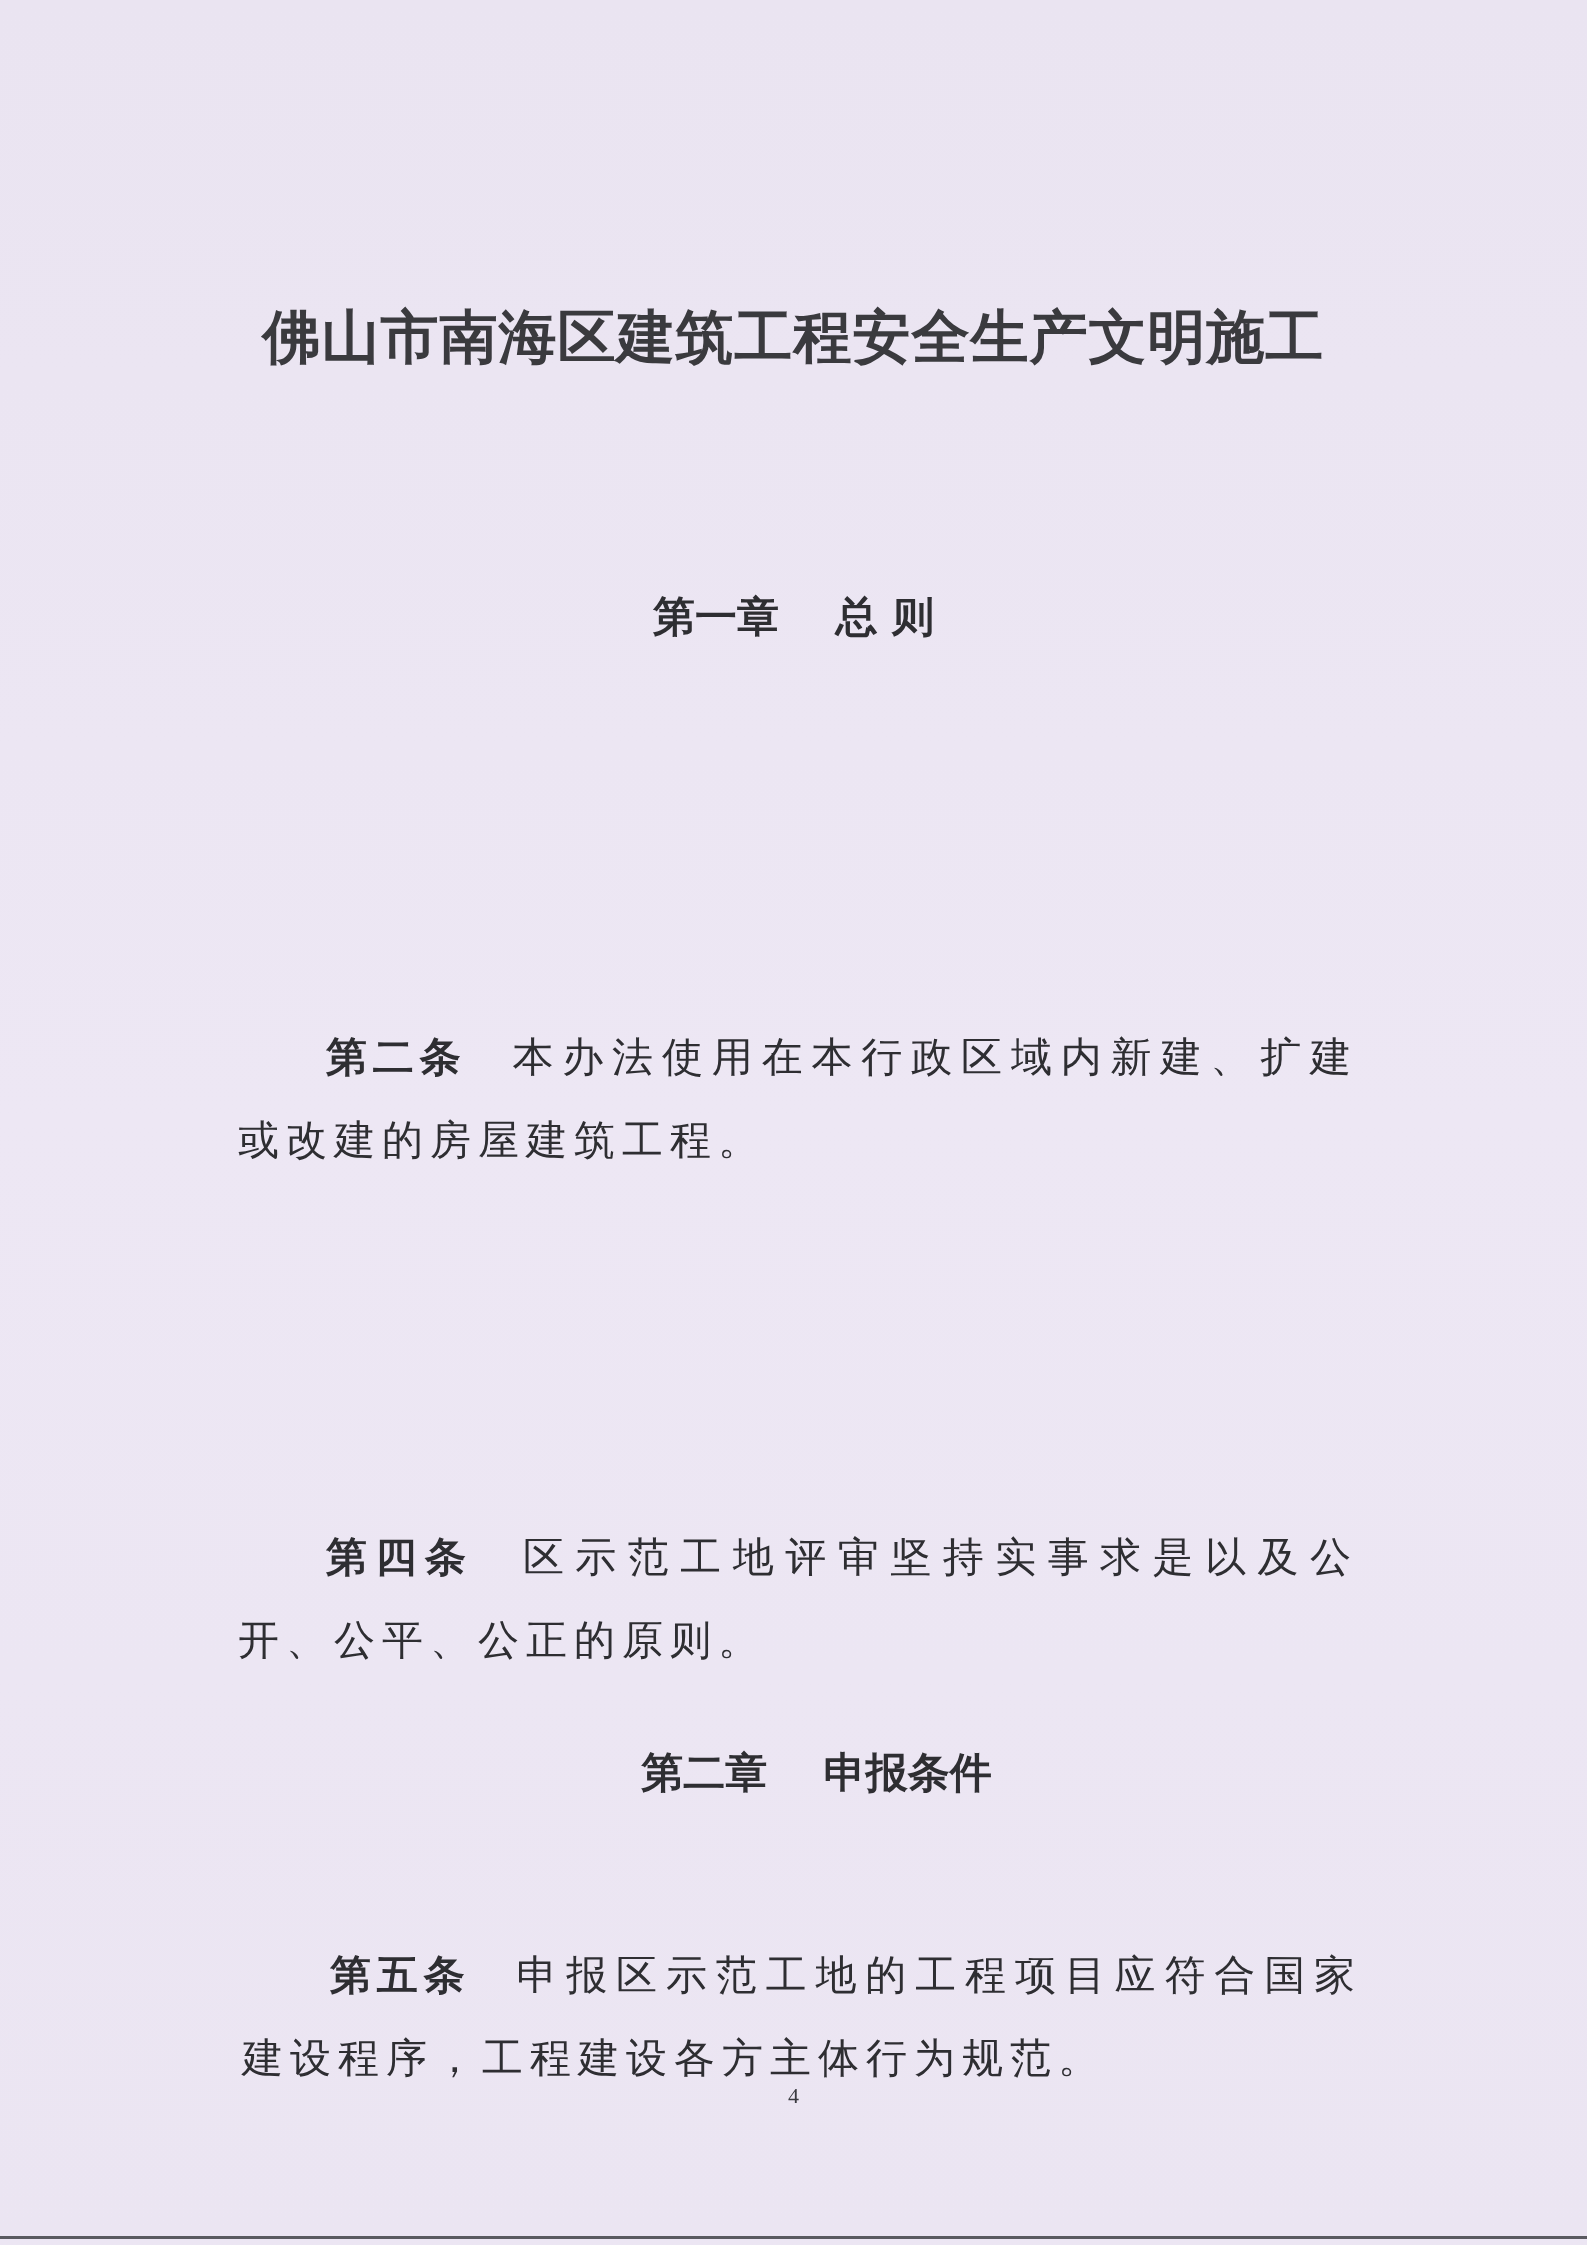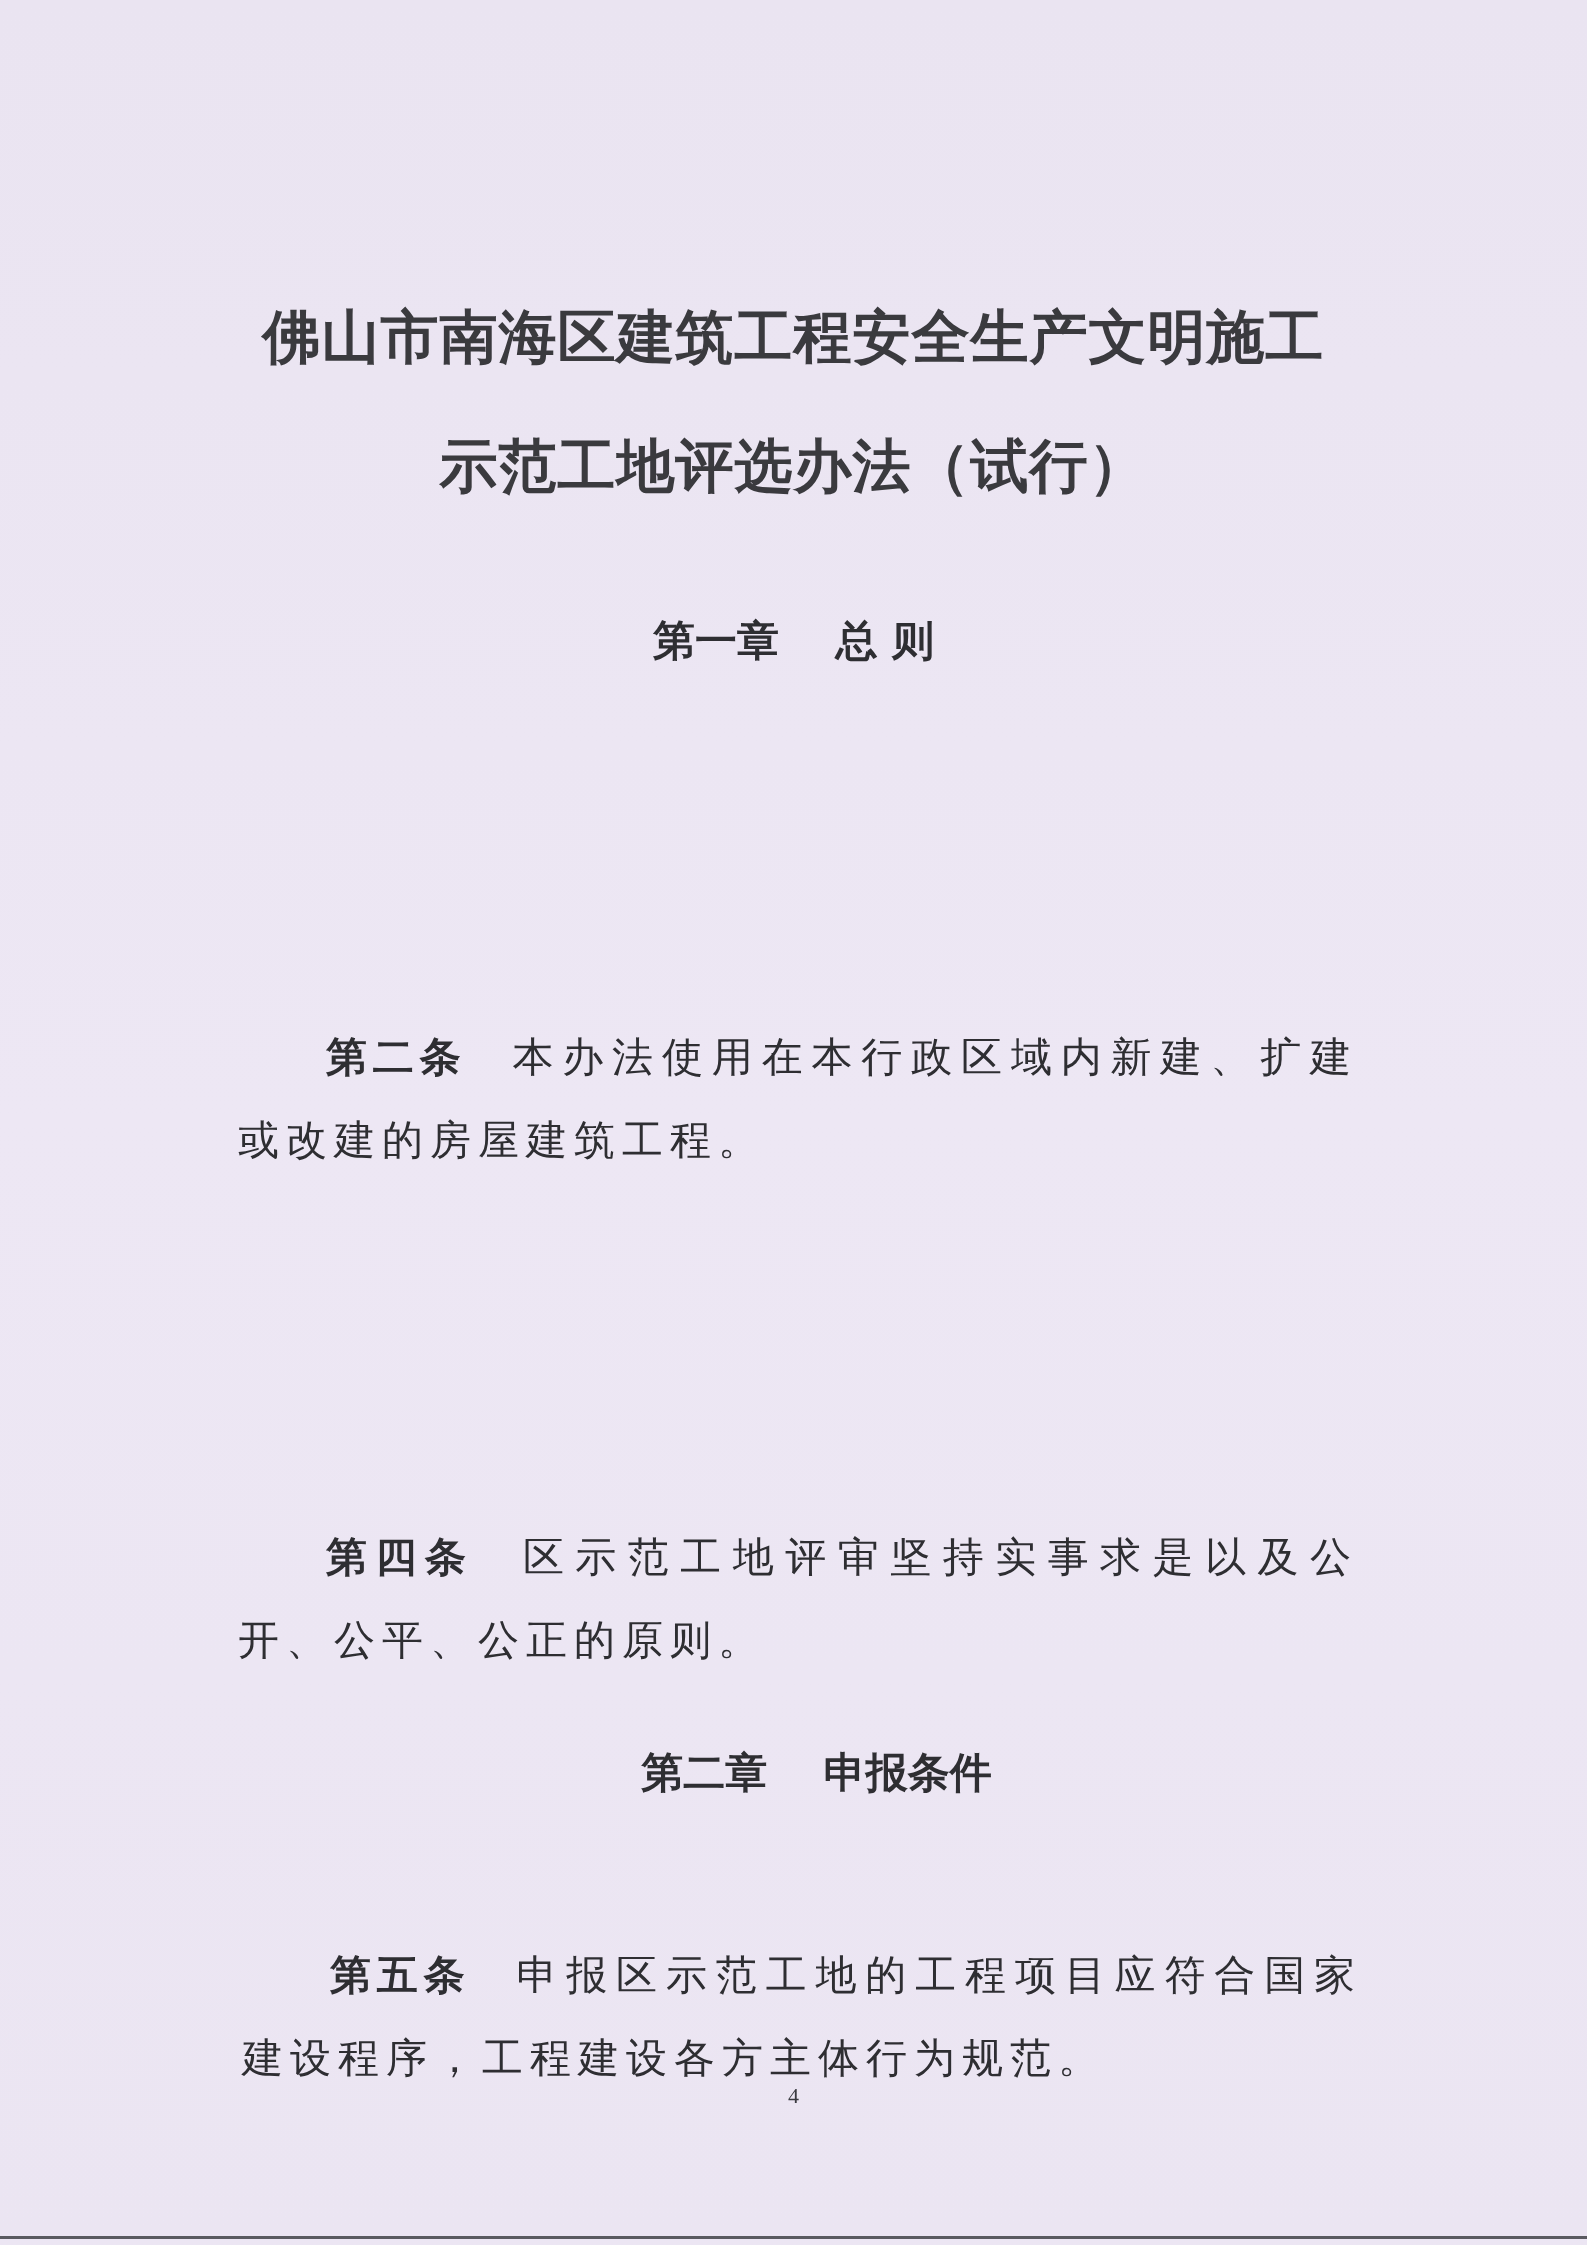--- a/index.html
+++ b/index.html
@@ -86,23 +86,22 @@
       font-size: 22px;
       color: #3a3a40;
     }
   </style>
 </head>
 <body>
 
 <div class="page">
 
   <div class="title l1">佛山市南海区建筑工程安全生产文明施工</div>
-  <div class="title l2">示范工地评选办法（试行）</div>
 
-  <div class="chapter" style="top:620px;text-align:center;">第一章　 总 则</div>
+  <div class="chapter" style="top:596px;text-align:center;">第一章　 总 则</div>
 
 
   <p class="body-text" style="top:1016px; margin:0;">
     <span class="article-label">第二条</span><span class="article-gap"></span><span>本办法使用在本行政区域内新建、扩建或改建的房屋建筑工程。</span>
   </p>
 
 
   <p class="body-text" style="top:1516px; margin:0;">
     <span class="article-label">第四条</span><span class="article-gap"></span><span>区示范工地评审坚持实事求是以及公开、公平、公正的原则。</span>
   </p>

